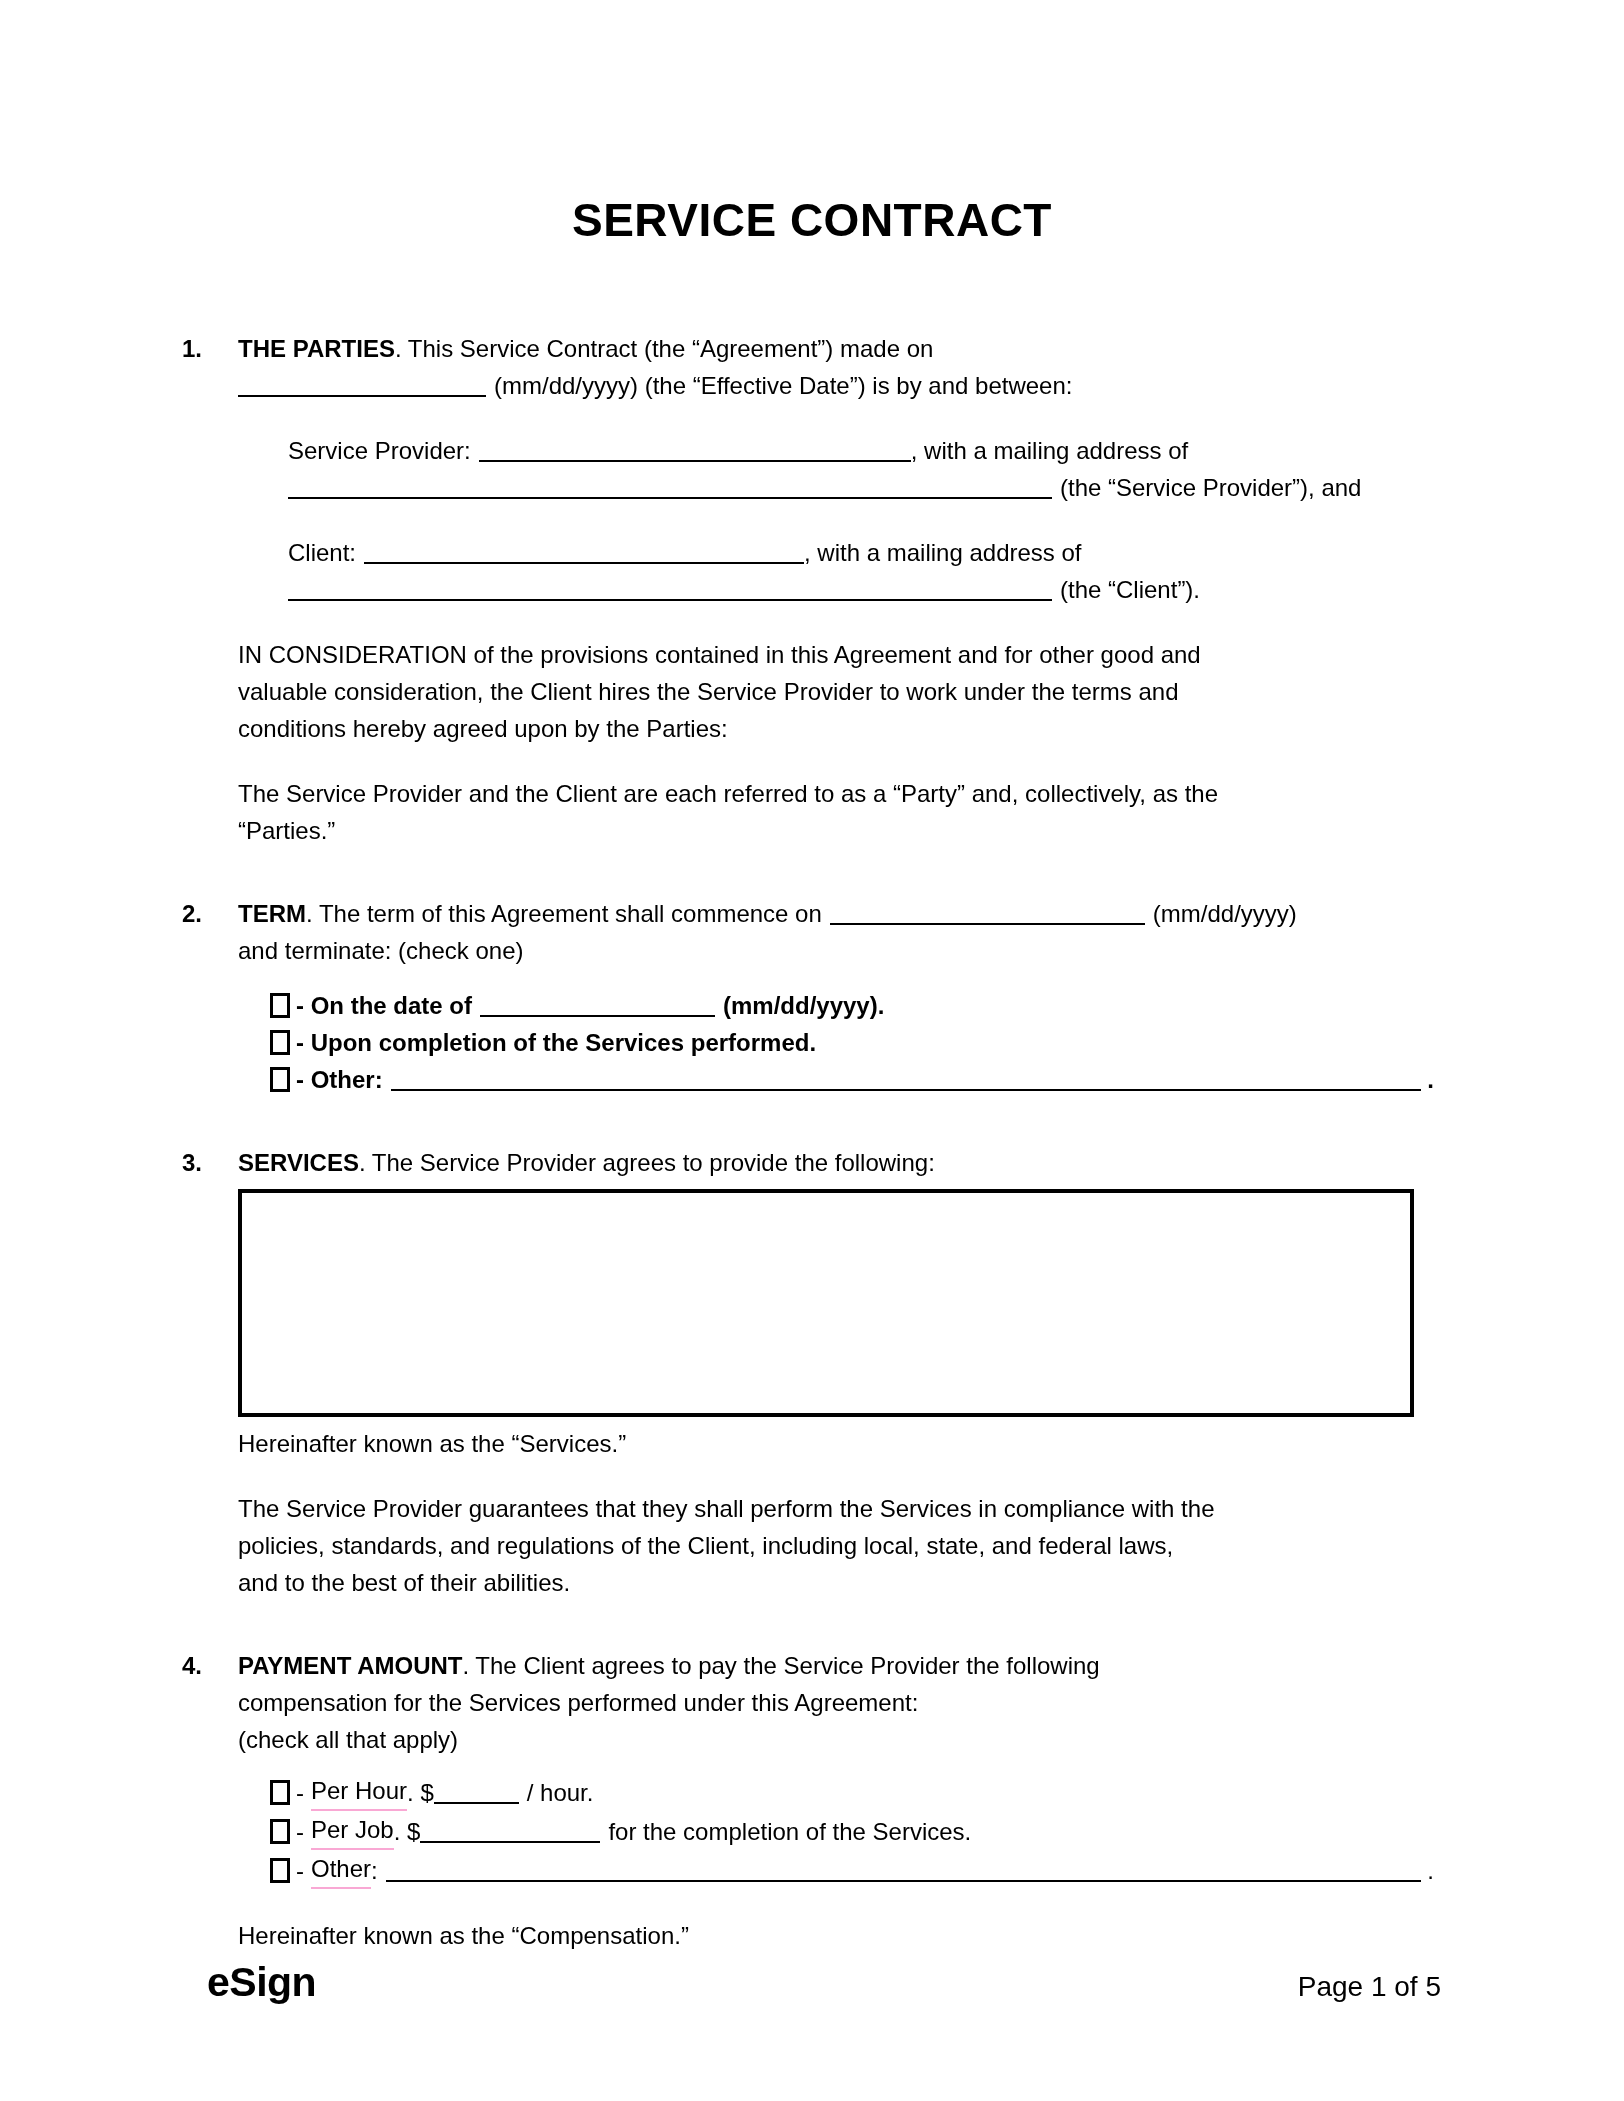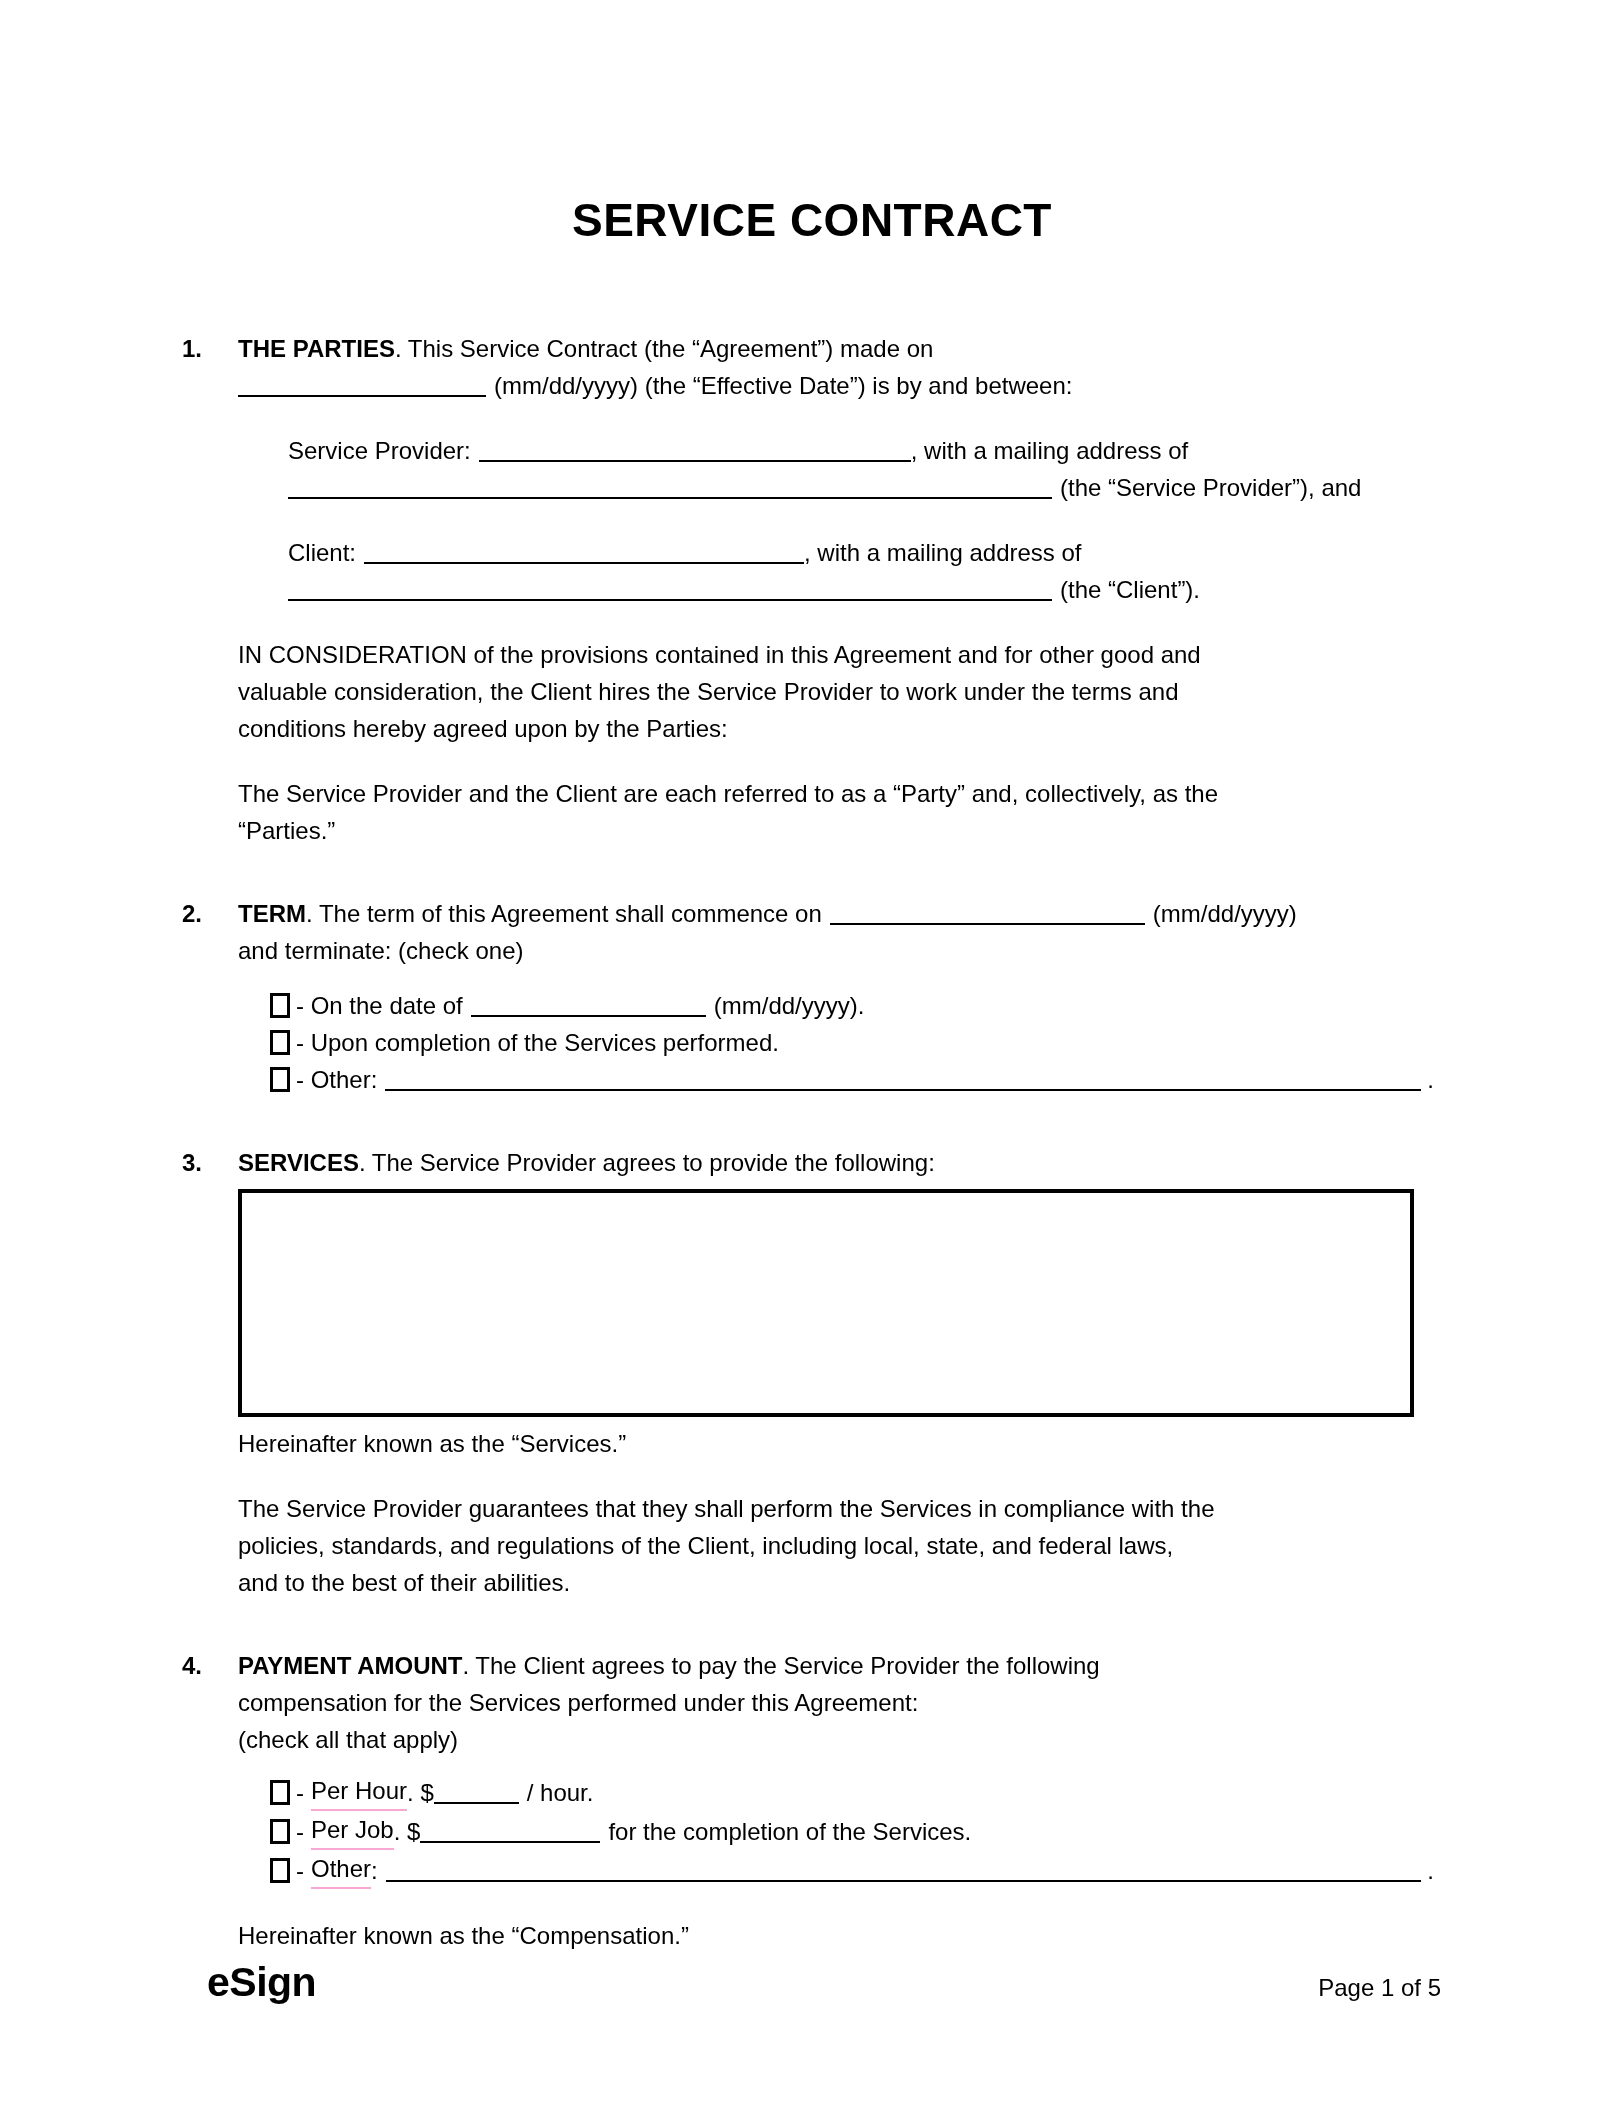--- a/index.html
+++ b/index.html
@@ -36,21 +36,21 @@
   .blank {
     display:block; height:20px; flex-shrink:0;
     border-bottom:2px solid #000;
     margin-bottom:7px;
   }
   .fill { flex:1 1 auto; height:20px; border-bottom:2px solid #000; margin-bottom:7px; }
   .w248{width:248px} .w432{width:432px} .w764{width:764px} .w440{width:440px}
   .w315{width:315px} .w235{width:235px} .w85{width:85px} .w180{width:180px}
   .ml0{margin-left:0} .ml8{margin-left:8px} .mr0{margin-right:0} .mr8{margin-right:8px} .mr6{margin-right:6px}
 
-  .cb-block { margin-left:32px; margin-top:18px; }
+  .cb-block { margin-left:32px; margin-top:18px;font-weight:bold; }
   .cb-block-s4 { margin-left:32px; margin-top:14px; }
   .cb-row { display:flex; align-items:flex-end; }
   .checkbox {
     display:block; width:20px; height:25px; flex-shrink:0;
     border:3px solid #000; box-sizing:border-box;
     margin:0 6px 6px 0; background:#fff;
   }
   .dash { margin-right:7px; }
   .ul { border-bottom:2px solid #f9a8d4; }
 
@@ -60,21 +60,21 @@
     border:4px solid #000;
     margin:8px 0 8px 0;
     background:#fff;
   }
 
   .footer {
     position:absolute; top:1960px; left:207px; right:183px;
     display:flex; justify-content:space-between; align-items:baseline;gap:28px;
   }
   .brand { font-size:41px; line-height:44px; font-weight:bold; letter-spacing:-0.5px; }
-  .pageno { font-size:24px; }
+  .pageno { font-size:28px; }
 </style>
 </head>
 <body>
 
 <div class="page">
 
   <div class="title">SERVICE CONTRACT</div>
 
   <div class="content">
 

